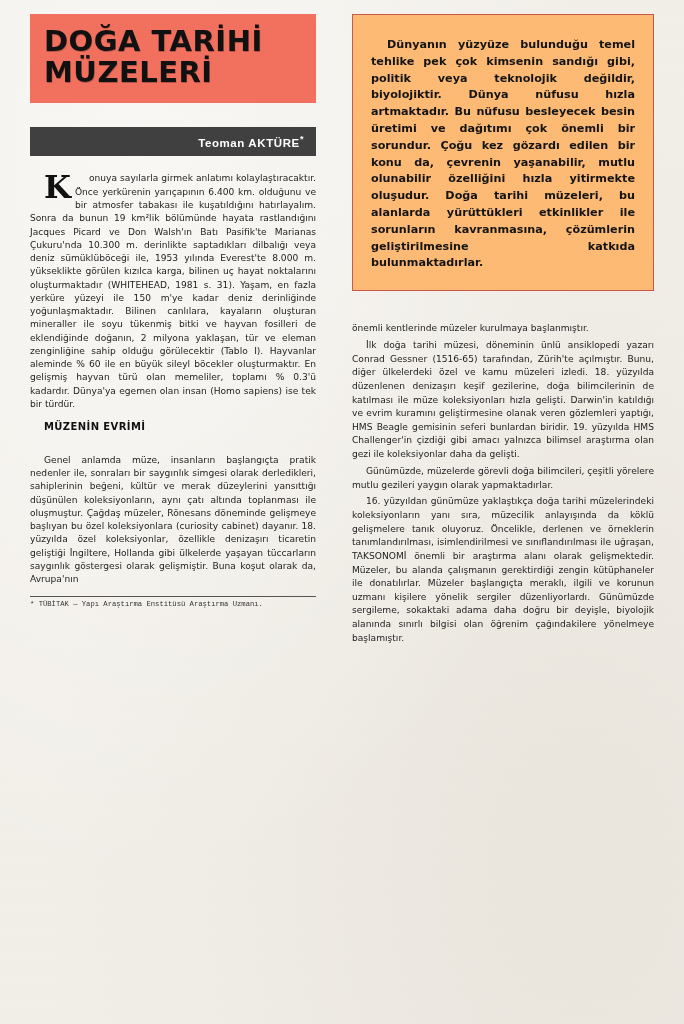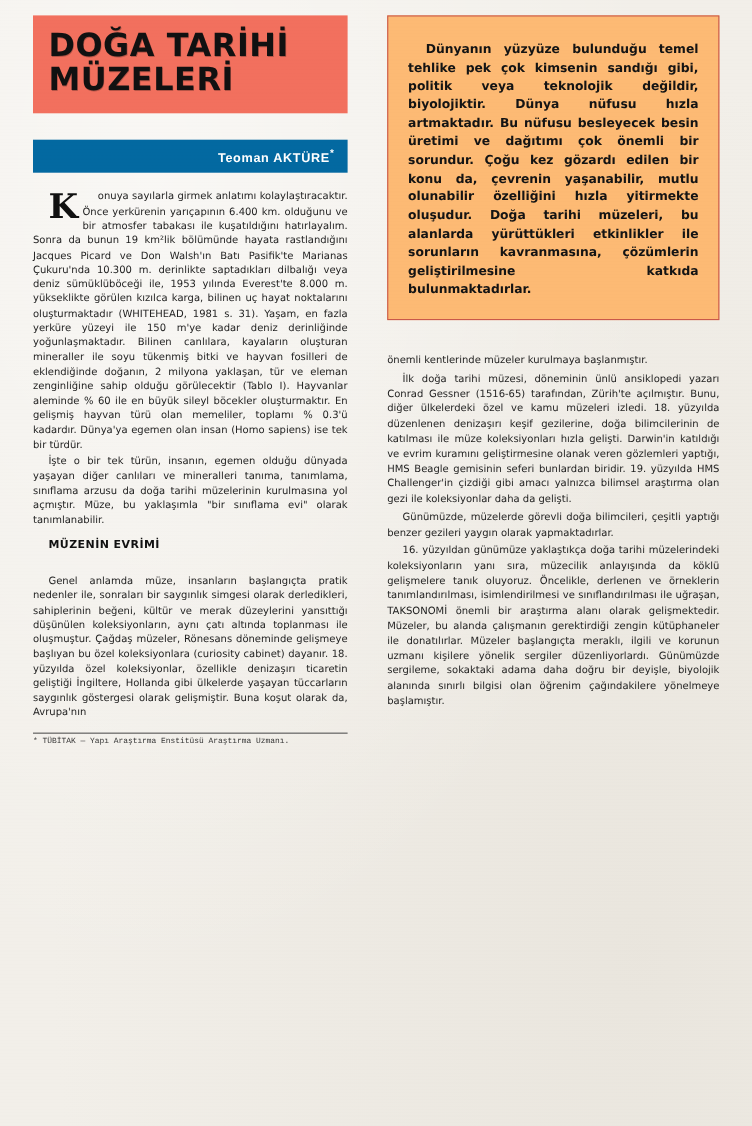--- a/index.html
+++ b/index.html
@@ -57,21 +57,21 @@
     font-family: "DejaVu Sans", sans-serif;
     font-weight: bold;
     font-size: 29px;
     letter-spacing: 0.5px;
     line-height: 1.08;
     color: #111111;
     text-shadow: 0.5px 0.5px 0 rgba(0,0,0,0.25);
   }
   .author-bar {
     margin-top: 24px;
-    background: #0369a1;
+    background: #404040;
     color: #ffffff;
     width: 286px;
     box-sizing: border-box;
     padding: 7px 12px 8px 0;
     text-align: right;
     font-size: 11.5px;
     font-weight: bold;
     letter-spacing: 0.6px;
   }
   .author-bar .star { font-size: 9px; vertical-align: super; }
@@ -202,40 +202,39 @@
       <div class="title-line">DOĞA TARİHİ</div>
       <div class="title-line">MÜZELERİ</div>
     </div>
 
     <div class="author-bar">
       <span>Teoman AKTÜRE</span><span class="star">*</span>
     </div>
 
     <div class="body-col">
       <p class="dropcap-para"><span class="dropcap">K</span><span>onuya sayılarla girmek anlatımı kolaylaştıracaktır. Önce yerkürenin yarıçapının 6.400 km. olduğunu ve bir atmosfer tabakası ile kuşatıldığını hatırlayalım. Sonra da bunun 19 km²lik bölümünde hayata rastlandığını Jacques Picard ve Don Walsh'ın Batı Pasifik'te Marianas Çukuru'nda 10.300 m. derinlikte saptadıkları dilbalığı veya deniz sümüklüböceği ile, 1953 yılında Everest'te 8.000 m. yükseklikte görülen kızılca karga, bilinen uç hayat noktalarını oluşturmaktadır (WHITEHEAD, 1981 s. 31). Yaşam, en fazla yerküre yüzeyi ile 150 m'ye kadar deniz derinliğinde yoğunlaşmaktadır. Bilinen canlılara, kayaların oluşturan mineraller ile soyu tükenmiş bitki ve hayvan fosilleri de eklendiğinde doğanın, 2 milyona yaklaşan, tür ve eleman zenginliğine sahip olduğu görülecektir (Tablo I). Hayvanlar aleminde % 60 ile en büyük sileyl böcekler oluşturmaktır. En gelişmiş hayvan türü olan memeliler, toplamı % 0.3'ü kadardır. Dünya'ya egemen olan insan (Homo sapiens) ise tek bir türdür.</span></p>
-      <p>İşte o bir tek türün, insanın, egemen olduğu dünyada yaşayan diğer canlıları ve mineralleri tanıma, tanımlama, sınıflama arzusu da doğa tarihi müzelerinin kurulmasına yol açmıştır. Müze, bu yaklaşımla "bir sınıflama evi" olarak tanımlanabilir.</p>
 
       <h2 class="section-head">MÜZENİN EVRİMİ</h2>
 
       <p>Genel anlamda müze, insanların başlangıçta pratik nedenler ile, sonraları bir saygınlık simgesi olarak derledikleri, sahiplerinin beğeni, kültür ve merak düzeylerini yansıttığı düşünülen koleksiyonların, aynı çatı altında toplanması ile oluşmuştur. Çağdaş müzeler, Rönesans döneminde gelişmeye başlıyan bu özel koleksiyonlara (curiosity cabinet) dayanır. 18. yüzyılda özel koleksiyonlar, özellikle denizaşırı ticaretin geliştiği İngiltere, Hollanda gibi ülkelerde yaşayan tüccarların saygınlık göstergesi olarak gelişmiştir. Buna koşut olarak da, Avrupa'nın</p>
     </div>
 
     <div class="footnote">* TÜBİTAK — Yapı Araştırma Enstitüsü Araştırma Uzmanı.</div>
   </div>
 
   <div class="col-right">
 
     <div class="lede-box">
       <p class="lede-text">Dünyanın yüzyüze bulunduğu temel tehlike pek çok kimsenin sandığı gibi, politik veya teknolojik değildir, biyolojiktir. Dünya nüfusu hızla artmaktadır. Bu nüfusu besleyecek besin üretimi ve dağıtımı çok önemli bir sorundur. Çoğu kez gözardı edilen bir konu da, çevrenin yaşanabilir, mutlu olunabilir özelliğini hızla yitirmekte oluşudur. Doğa tarihi müzeleri, bu alanlarda yürüttükleri etkinlikler ile sorunların kavranmasına, çözümlerin geliştirilmesine katkıda bulunmaktadırlar.</p>
     </div>
 
     <div class="right-body">
       <p class="noindent">önemli kentlerinde müzeler kurulmaya başlanmıştır.</p>
       <p>İlk doğa tarihi müzesi, döneminin ünlü ansiklopedi yazarı Conrad Gessner (1516-65) tarafından, Zürih'te açılmıştır. Bunu, diğer ülkelerdeki özel ve kamu müzeleri izledi. 18. yüzyılda düzenlenen denizaşırı keşif gezilerine, doğa bilimcilerinin de katılması ile müze koleksiyonları hızla gelişti. Darwin'in katıldığı ve evrim kuramını geliştirmesine olanak veren gözlemleri yaptığı, HMS Beagle gemisinin seferi bunlardan biridir. 19. yüzyılda HMS Challenger'in çizdiği gibi amacı yalnızca bilimsel araştırma olan gezi ile koleksiyonlar daha da gelişti.</p>
-      <p>Günümüzde, müzelerde görevli doğa bilimcileri, çeşitli yaptığı benzer gezileri yaygın olarak yapmaktadırlar.</p>
+      <p>Günümüzde, müzelerde görevli doğa bilimcileri, çeşitli yörelere mutlu gezileri yaygın olarak yapmaktadırlar.</p>
       <p>16. yüzyıldan günümüze yaklaştıkça doğa tarihi müzelerindeki koleksiyonların yanı sıra, müzecilik anlayışında da köklü gelişmelere tanık oluyoruz. Öncelikle, derlenen ve örneklerin tanımlandırılması, isimlendirilmesi ve sınıflandırılması ile uğraşan, TAKSONOMİ önemli bir araştırma alanı olarak gelişmektedir. Müzeler, bu alanda çalışmanın gerektirdiği zengin kütüphaneler ile donatılırlar. Müzeler başlangıçta meraklı, ilgili ve korunun uzmanı kişilere yönelik sergiler düzenliyorlardı. Günümüzde sergileme, sokaktaki adama daha doğru bir deyişle, biyolojik alanında sınırlı bilgisi olan öğrenim çağındakilere yönelmeye başlamıştır.</p>
     </div>
   </div>
 
 
 </div>
 
 <div class="scan-noise"></div>
 
 </body></html>

